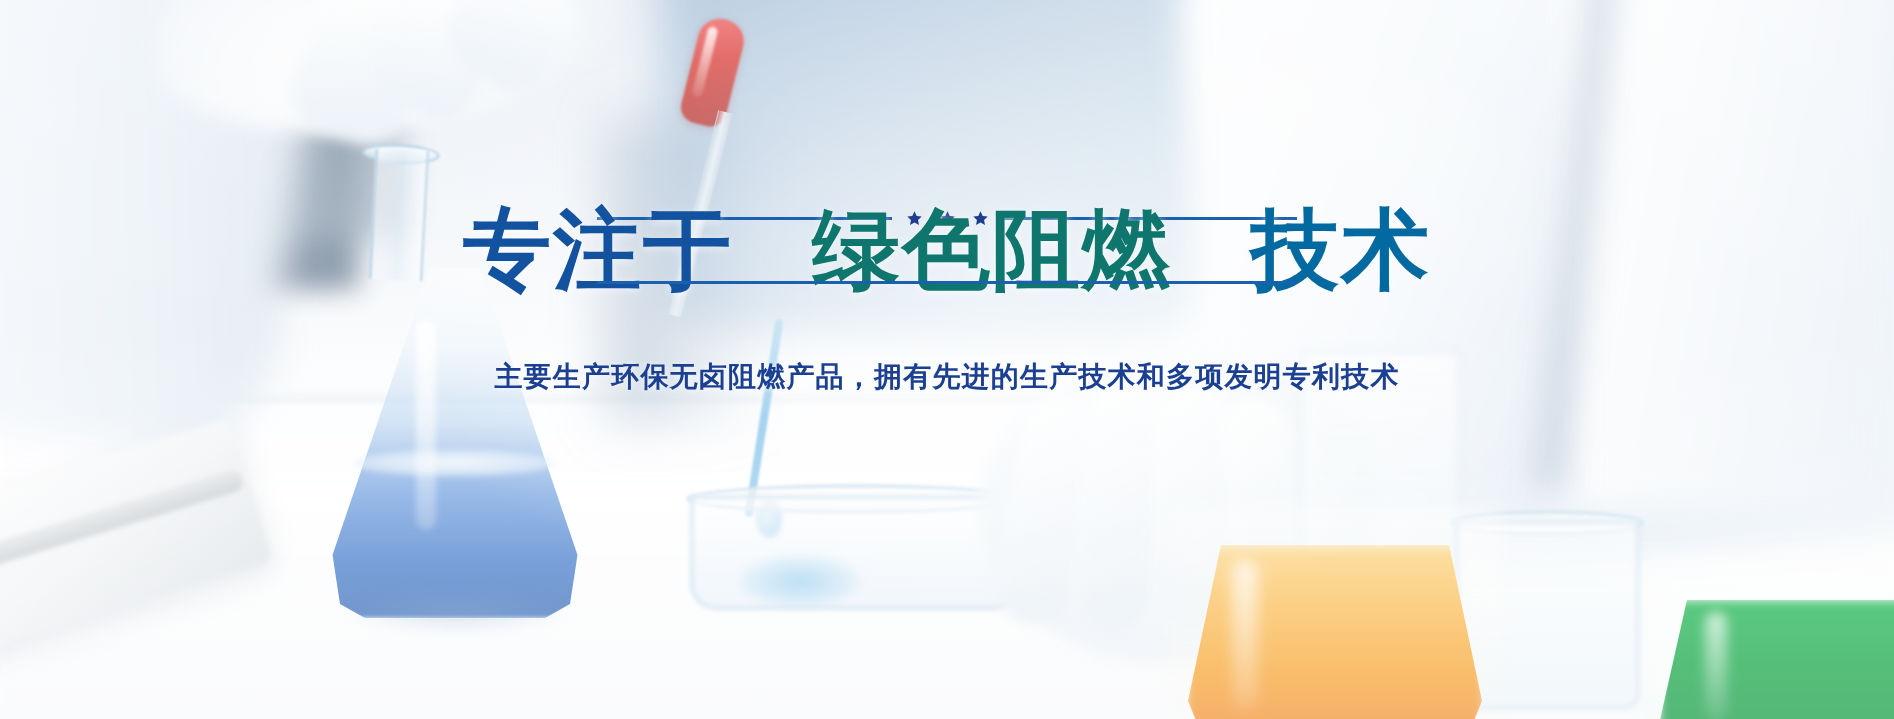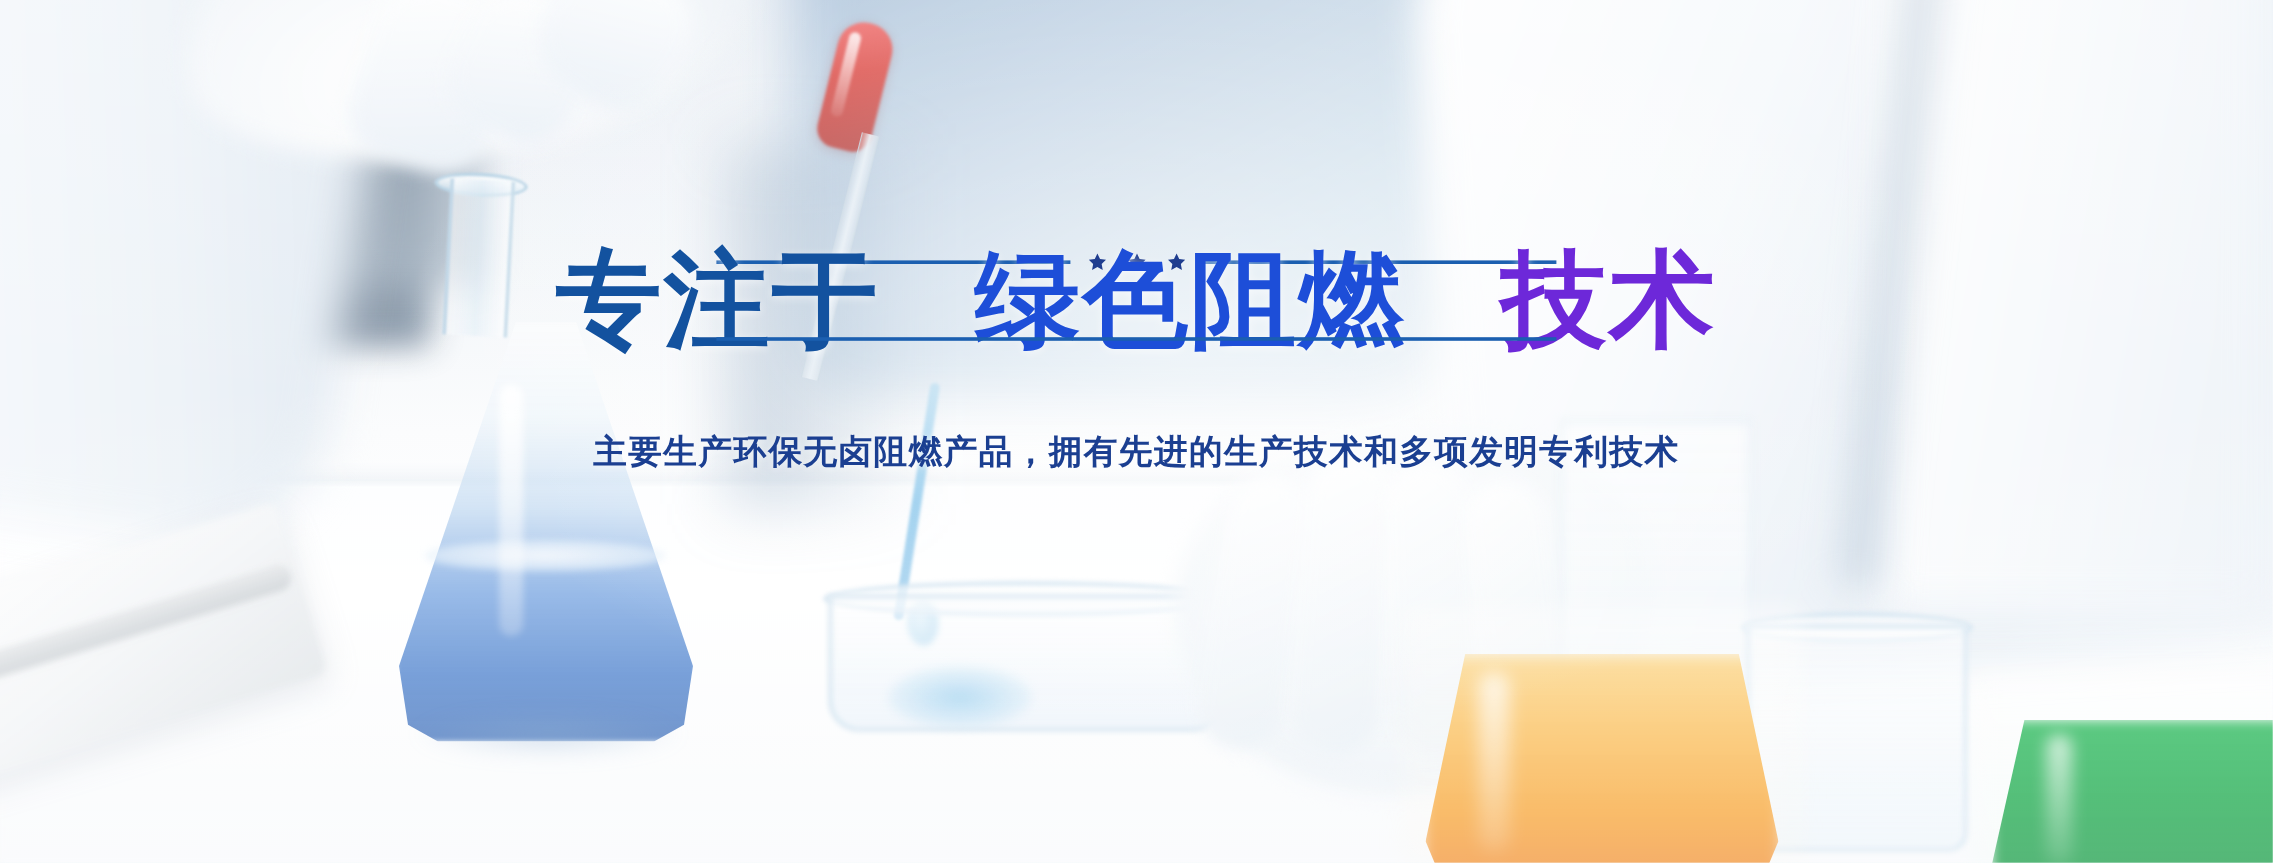--- a/index.html
+++ b/index.html
@@ -443,23 +443,23 @@
         <svg class="star" viewBox="0 0 24 24" aria-hidden="true" style="color: rgb(31, 61, 143);">
           <path fill="currentColor" d="M12 1.8l3.1 6.5 7 .9-5.1 4.9 1.3 7-6.3-3.4-6.3 3.4 1.3-7L1.9 9.2l7-.9z"></path>
         </svg>
       </div>
       <div class="rule" style="background: rgb(27, 95, 176);"></div>
     </div>
 
     <h1 class="headline">
       <span class="hl-blue" style="color: rgb(19, 82, 159);">专注于</span>
       <span class="hl-gap"></span>
-      <span class="hl-green" style="color: #1d4ed8;">绿色阻燃</span>
+      <span class="hl-green" style="color: #0f766e;">绿色阻燃</span>
       <span class="hl-gap"></span>
-      <span class="hl-blue" style="color: #6d28d9;">技术</span>
+      <span class="hl-blue" style="color: #0369a1;">技术</span>
     </h1>
 
     <div class="subrule" style="background: rgb(27, 95, 176); width: 700px;"></div>
 
 
     <div class="tagline">主要生产环保无卤阻燃产品，拥有先进的生产技术和多项发明专利技术</div>
 
   </div>
 </div>
 

